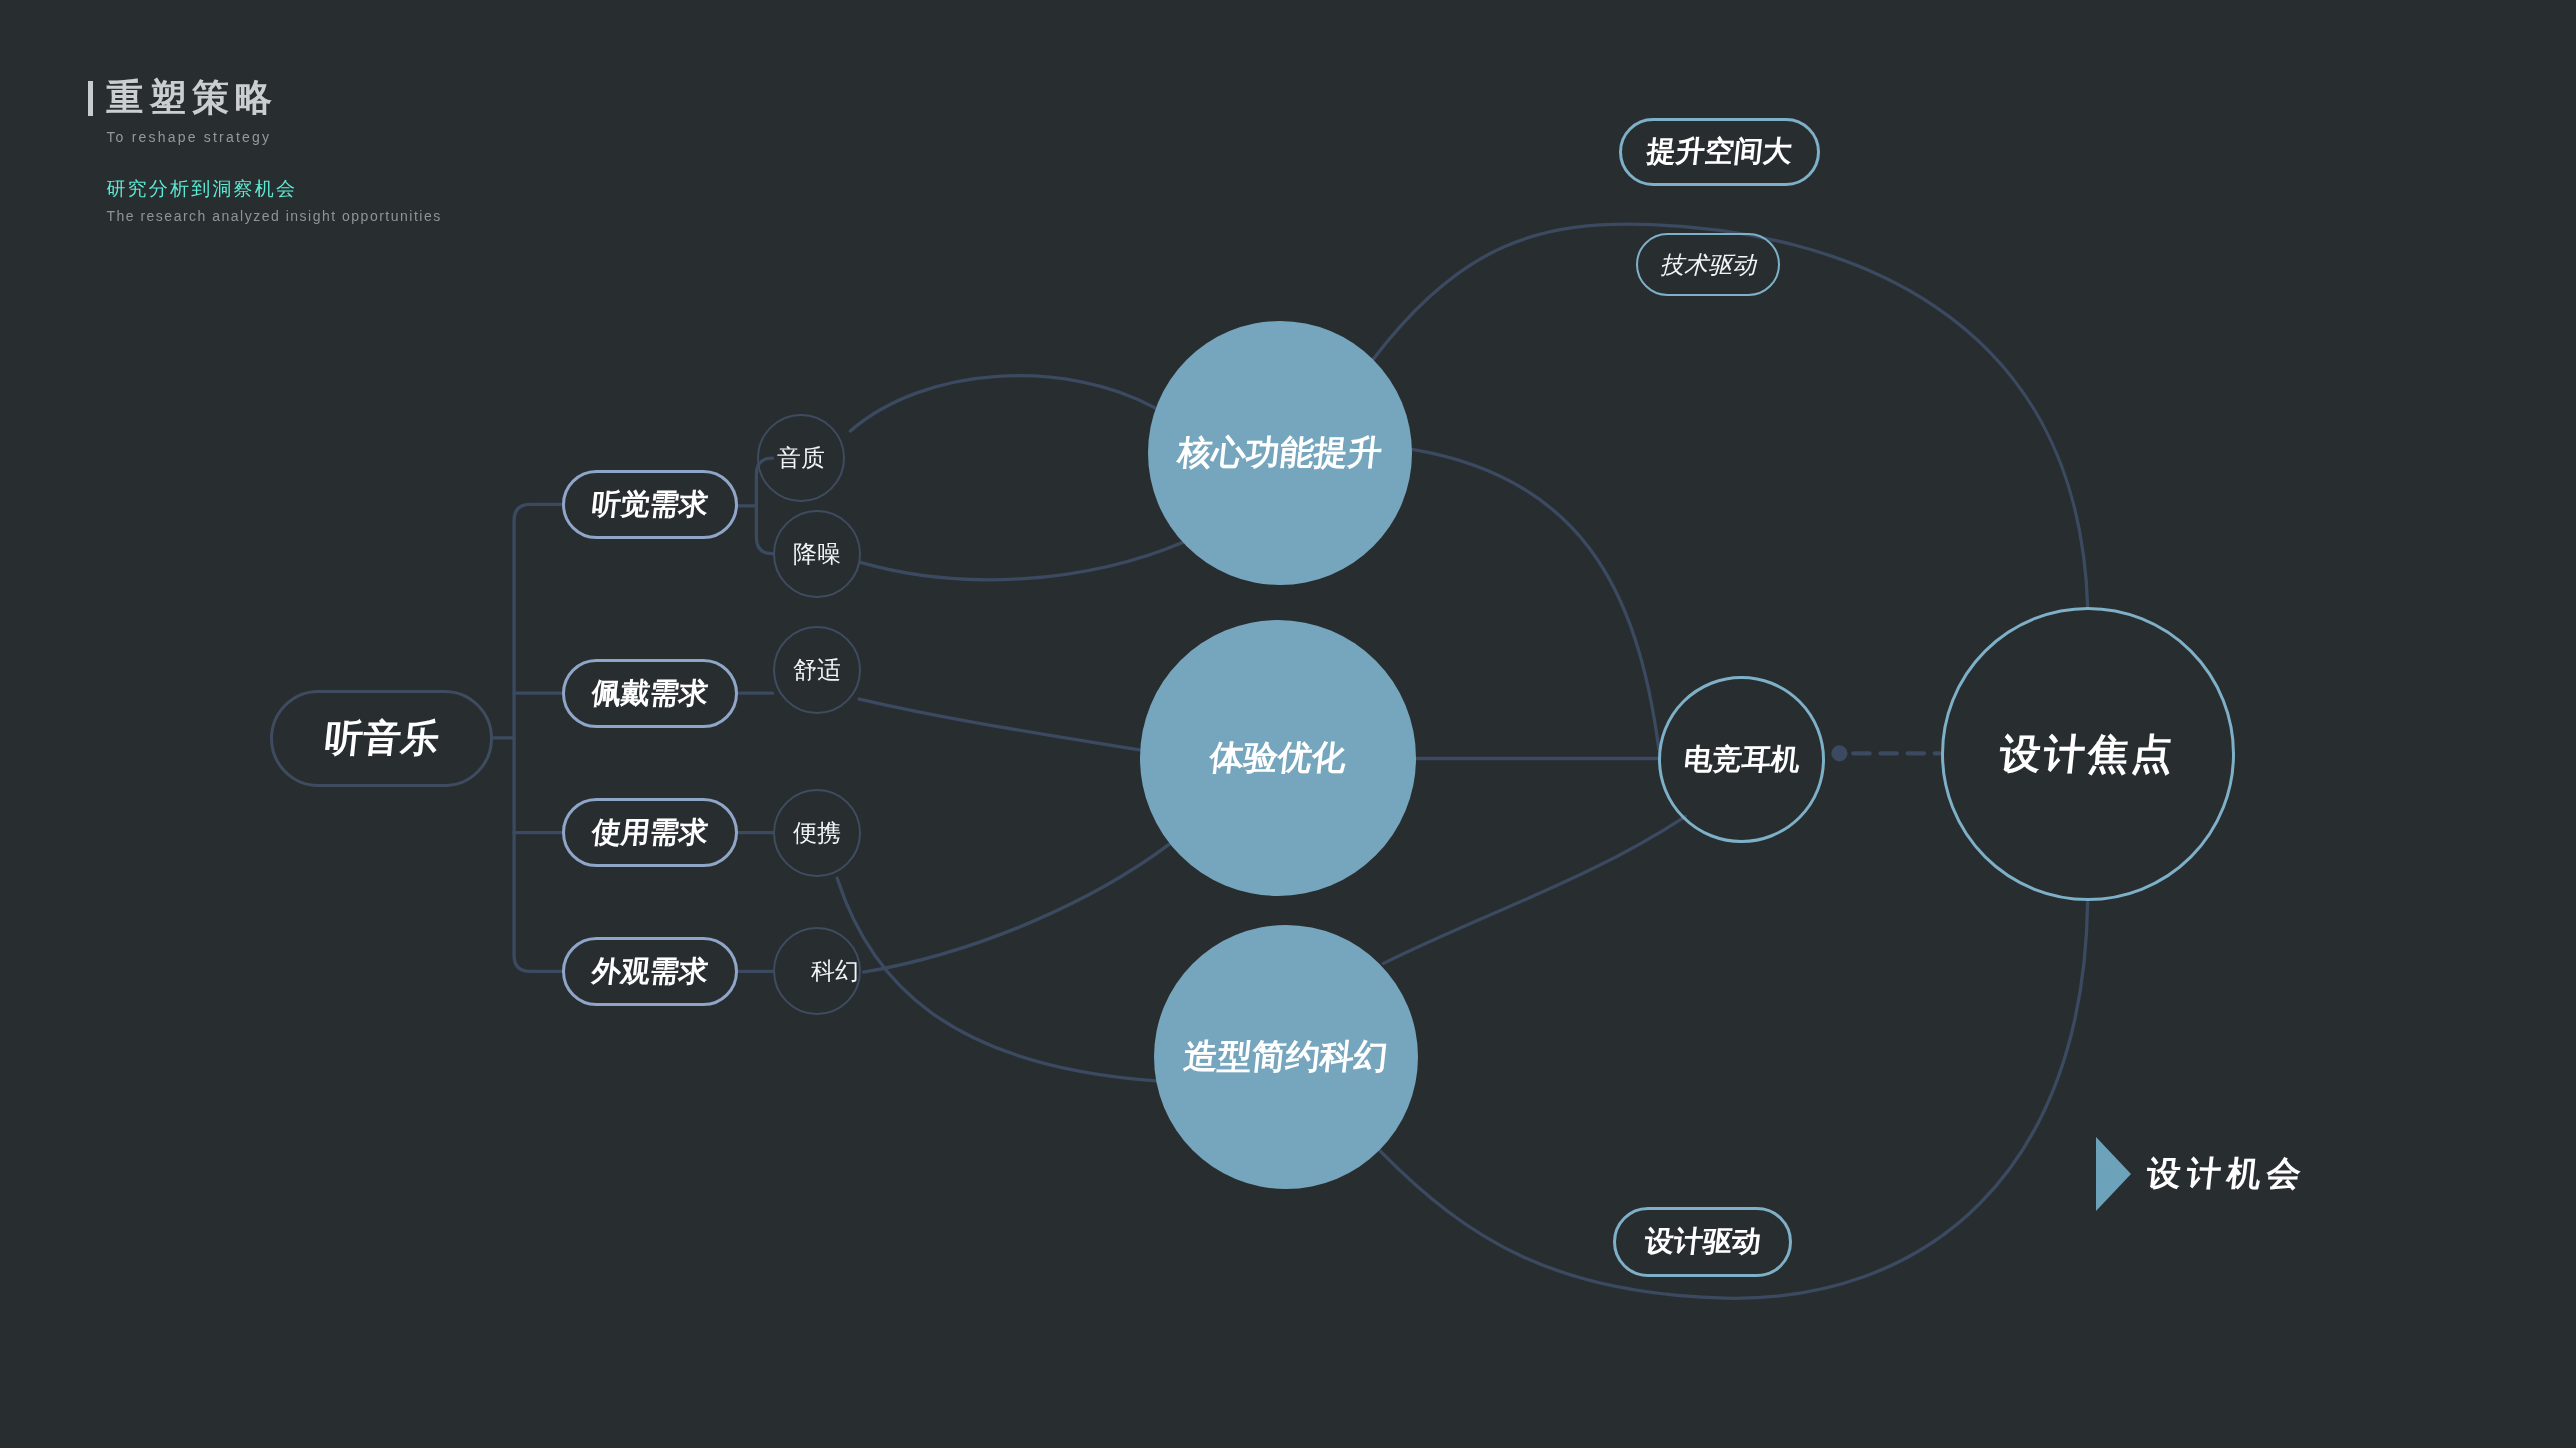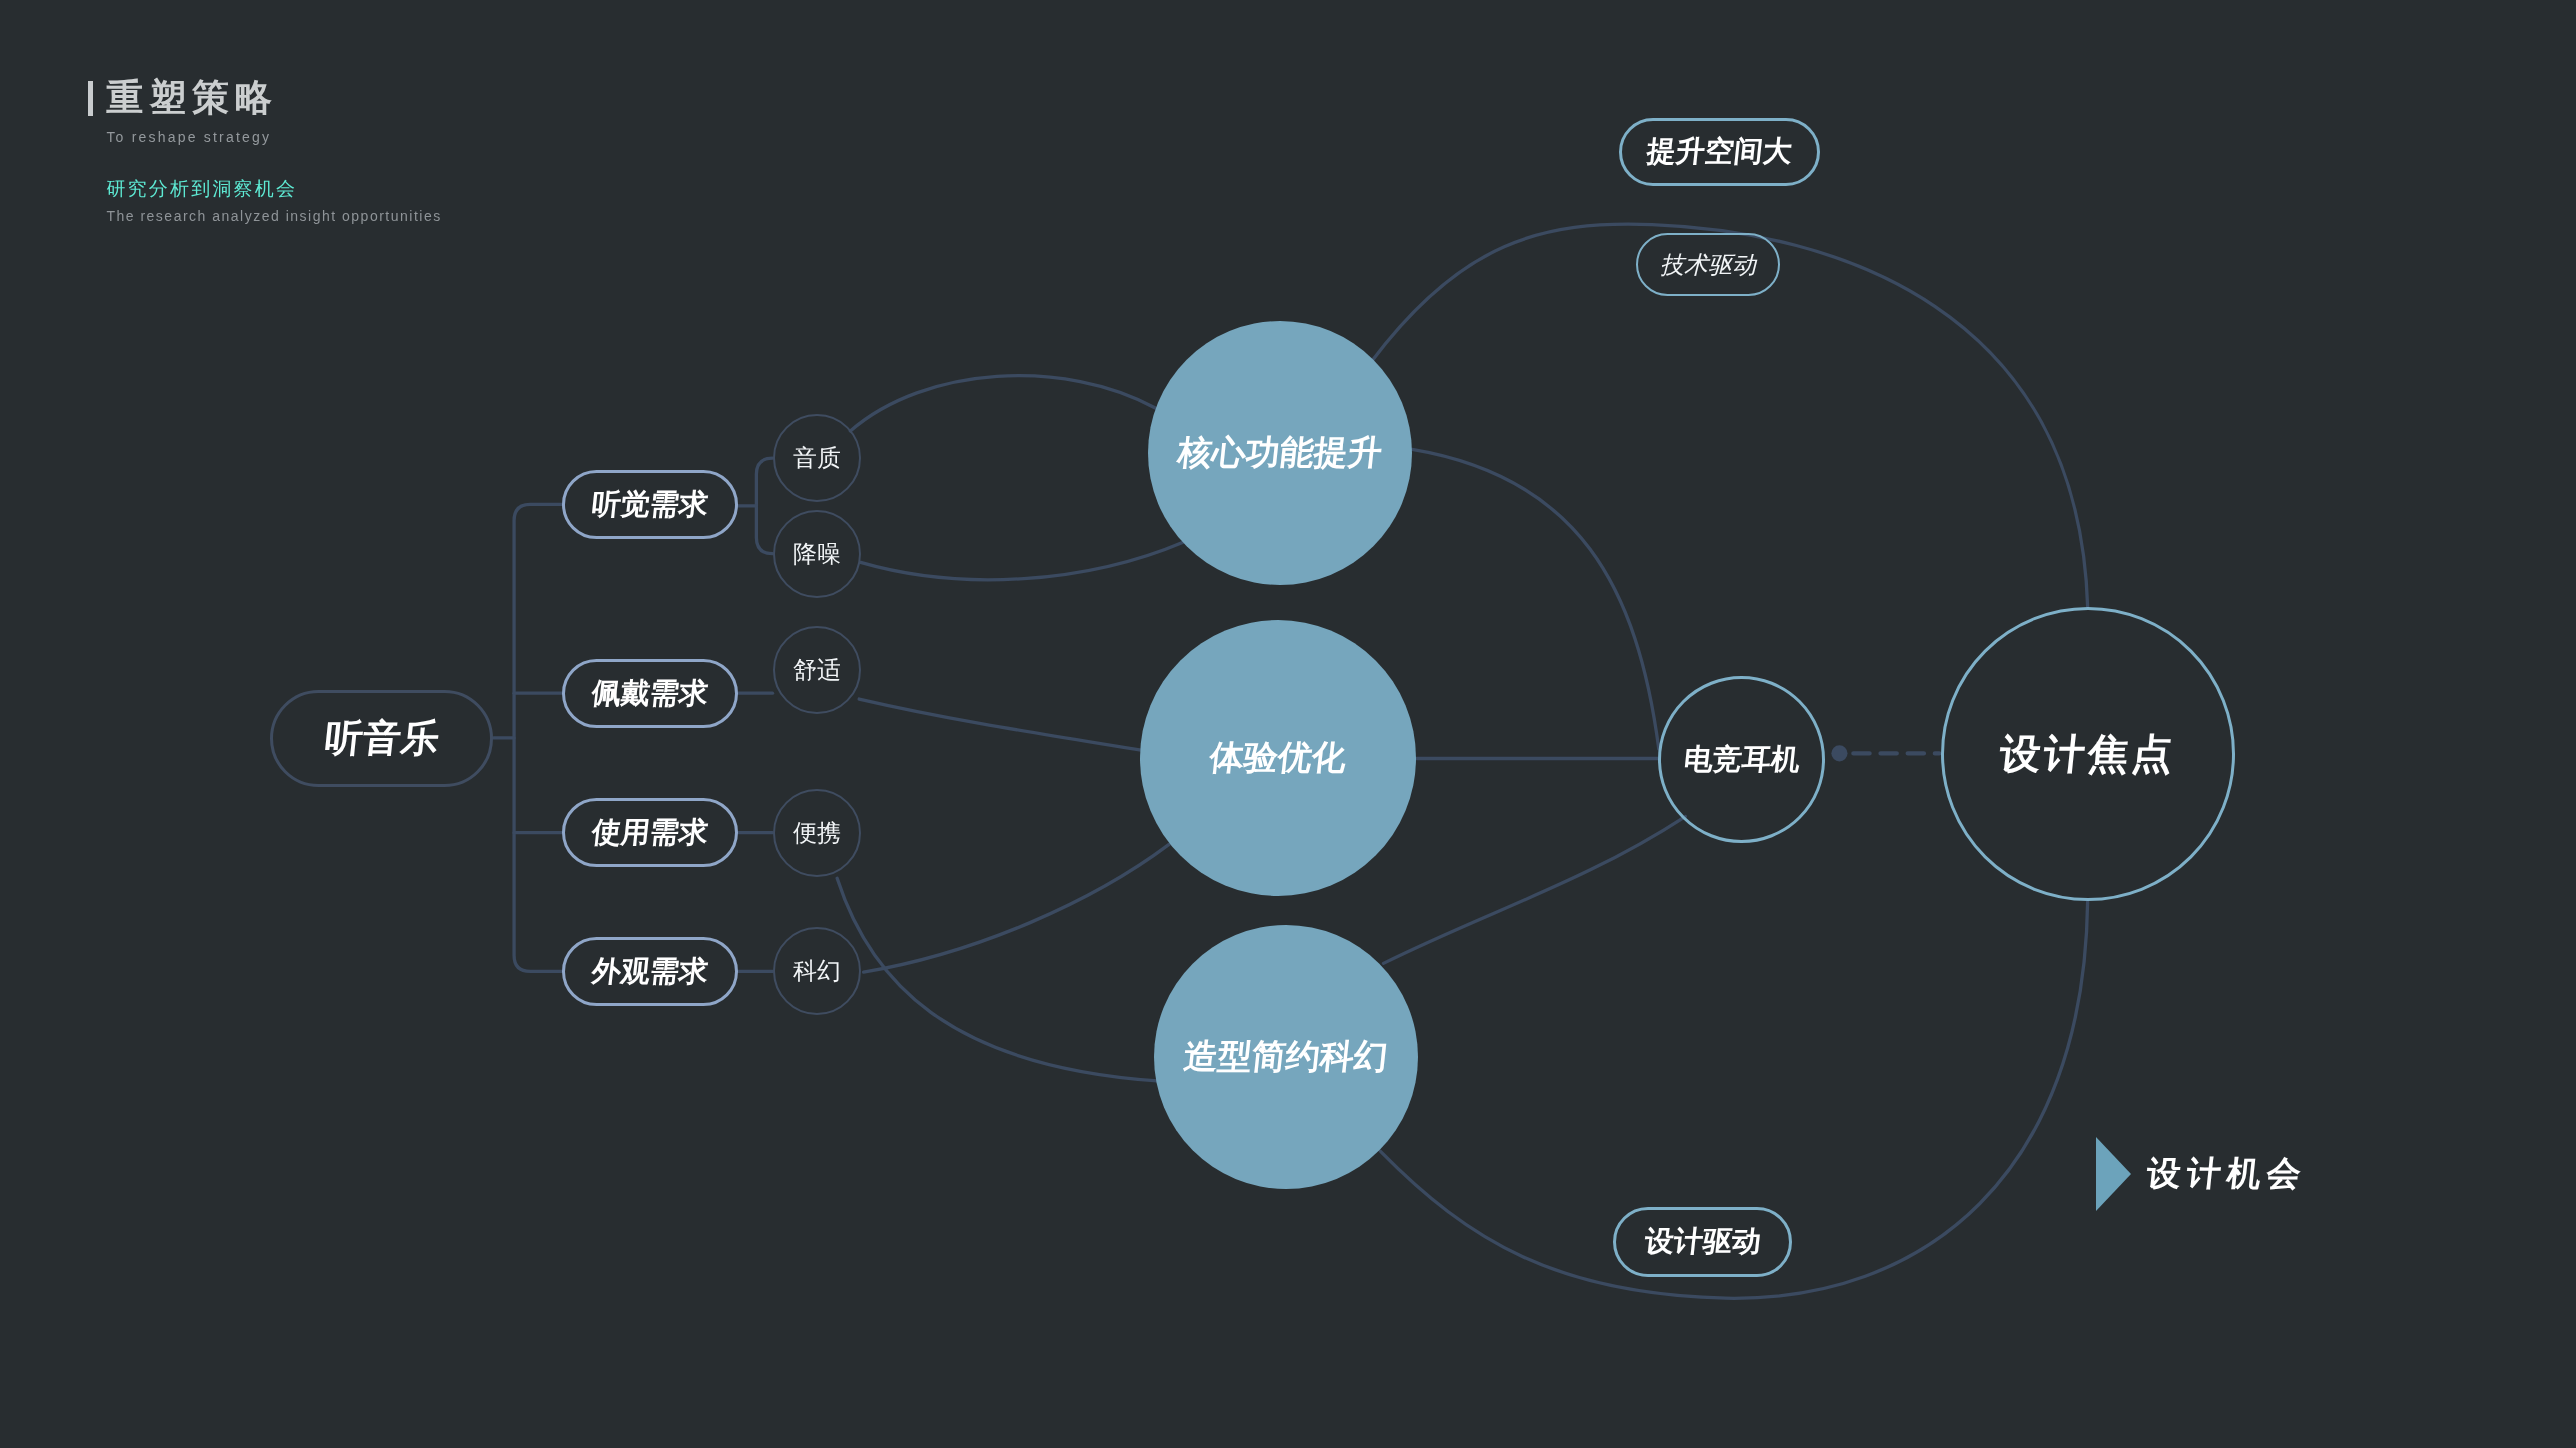--- a/index.html
+++ b/index.html
@@ -99,33 +99,33 @@
   <div class="node pill-branch" style="left:562px;top:659px;width:176px;height:69px;">
     <span class="b t40 skew">佩戴需求</span>
   </div>
   <div class="node pill-branch" style="left:562px;top:798px;width:176px;height:69px;">
     <span class="b t40 skew">使用需求</span>
   </div>
   <div class="node pill-branch" style="left:562px;top:937px;width:176px;height:69px;">
     <span class="b t40 skew">外观需求</span>
   </div>
 
-  <div class="node circle circle-dark" style="left:773px;top:414px;width:88px;height:88px;">
+  <div class="node circle circle-dark" style="left:757px;top:414px;width:88px;height:88px;">
     <span class="t33">音质</span>
   </div>
   <div class="node circle circle-dark" style="left:773px;top:510px;width:88px;height:88px;">
     <span class="t33">降噪</span>
   </div>
   <div class="node circle circle-dark" style="left:773px;top:626px;width:88px;height:88px;">
     <span class="t33">舒适</span>
   </div>
   <div class="node circle circle-dark" style="left:773px;top:789px;width:88px;height:88px;">
     <span class="t33">便携</span>
   </div>
-  <div class="node circle circle-dark" style="left:773px;top:927px;width:88px;height:88px;">
+  <div class="node circle circle-dark" style="left:773px;top:927px;width:88px;height:88px;justify-content:flex-end;">
     <span class="t33">科幻</span>
   </div>
 
   <div class="node circle theme" style="left:1148px;top:321px;width:264px;height:264px;">
     <span class="b t46 skew">核心功能提升</span>
   </div>
   <div class="node circle theme" style="left:1140px;top:620px;width:276px;height:276px;">
     <span class="b t46 skew">体验优化</span>
   </div>
   <div class="node circle theme" style="left:1154px;top:925px;width:264px;height:264px;">

